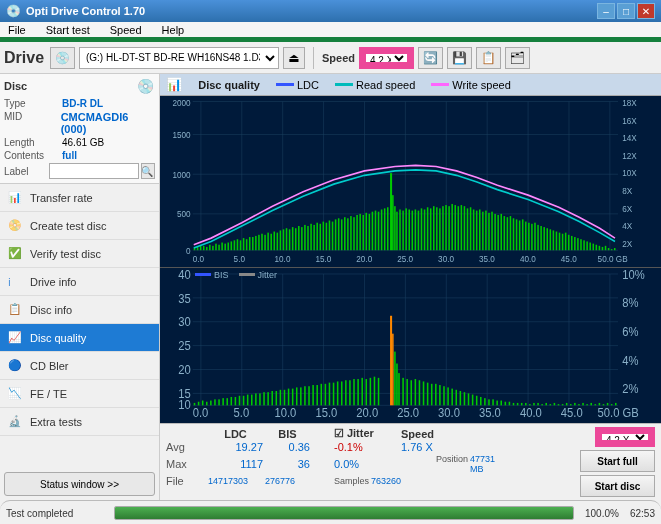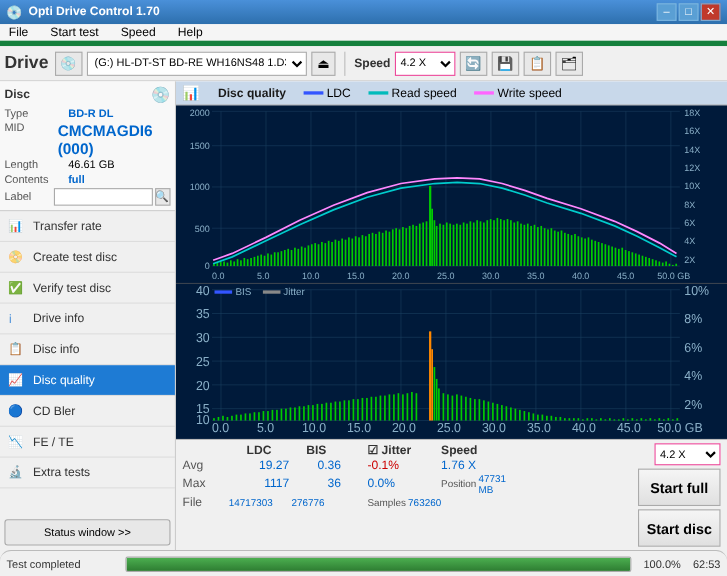--- a/index.html
+++ b/index.html
@@ -58,21 +58,21 @@
       padding: 0 2px;
       width: 200px;
     }
     .toolbar-sep { width: 1px; height: 22px; background: #bbb; margin: 0 4px; }
     .toolbar-btn {
       height: 22px; min-width: 22px; background: #e8e8e8;
       border: 1px solid #aaa; cursor: pointer; display: flex; align-items: center; justify-content: center;
       font-size: 12px; padding: 0 4px;
     }
     .speed-label { font-size: 11px; font-weight: bold; color: #333; }
-    .speed-select { height: 22px; border: 1px solid #ec4899; background: white; font-size: 10px; width: 55px; }
+    .speed-select { height: 22px; border: 7px solid #ec4899; background: white; font-size: 10px; width: 55px; }
     
     
     .main-layout {
       display: flex;
       height: calc(524px - 22px - 20px - 32px - 24px);
     }
     
     
     .sidebar {
       width: 160px;
@@ -163,25 +163,25 @@
     
     .stats-area {
       background: #f0f0f0;
       border-top: 1px solid #bbb;
       padding: 3px 6px;
       display: flex;
       gap: 8px;
       align-items: flex-start;
     }
     .start-btn {
-      height: 34px; width: 75px;
+      height: 22px; width: 75px;
       background: linear-gradient(to bottom, #f5f5f5, #e0e0e0);
       border: 1px solid #aaa;
       cursor: pointer;
-      font-size: 13px;
+      font-size: 10px;
       font-weight: bold;
     }
     
     
     .status-bar {
       height: 24px;
       background: #f0f0f0;
       border-top: 1px solid #bbb;
       display: flex;
       align-items: center;
@@ -251,21 +251,21 @@
       <div class="disc-header">
         <span class="disc-title">Disc</span>
         <span class="disc-icon">💿</span>
       </div>
       <div class="disc-row">
         <span class="disc-key">Type</span>
         <span class="disc-val">BD-R DL</span>
       </div>
       <div class="disc-row">
         <span class="disc-key">MID</span>
-        <span class="disc-val" style="font-size:14px">CMCMAGDI6 (000)</span>
+        <span class="disc-val" style="font-size:11px">CMCMAGDI6 (000)</span>
       </div>
       <div class="disc-row">
         <span class="disc-key">Length</span>
         <span class="disc-val-black">46.61 GB</span>
       </div>
       <div class="disc-row">
         <span class="disc-key">Contents</span>
         <span class="disc-val">full</span>
       </div>
       <div class="label-row">
@@ -721,21 +721,21 @@
           <span style="color:#0066cc;text-align:right;display:block;">0.36</span>
           <span></span>
           <span style="color:#cc0000;">-0.1%</span>
           <span style="color:#0066cc;">1.76 X</span>
 
           <span style="color:#555;">Max</span>
           <span style="color:#0066cc;text-align:right;display:block;">1117</span>
           <span style="color:#0066cc;text-align:right;display:block;">36</span>
           <span></span>
           <span style="color:#0066cc;">0.0%</span>
-          <span style="display:flex;align-items:center;gap:2px;">
+          <span style="display:flex;align-items:flex-start;gap:2px;margin-left:35px;">
             <span style="color:#555;font-size:9px;">Position</span>
             <span style="color:#0066cc;font-size:9px;">47731 MB</span>
           </span>
 
           <span style="color:#555;">File</span>
           <span style="color:#0066cc;font-size:9px;">14717303</span>
           <span style="color:#0066cc;font-size:9px;">276776</span>
           <span></span>
           <span style="display:flex;align-items:center;gap:2px;">
             <span style="color:#555;font-size:9px;">Samples</span>

